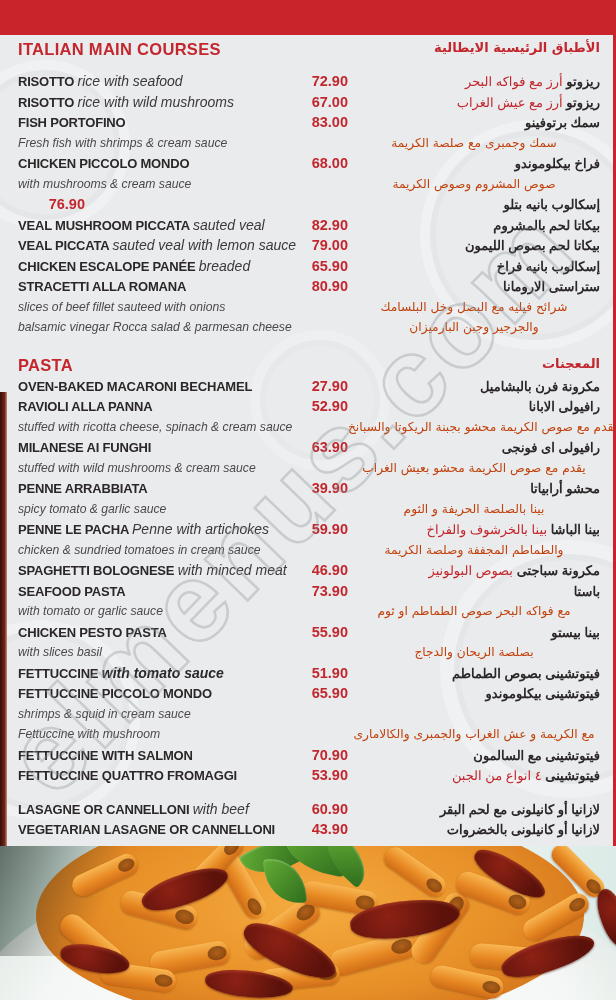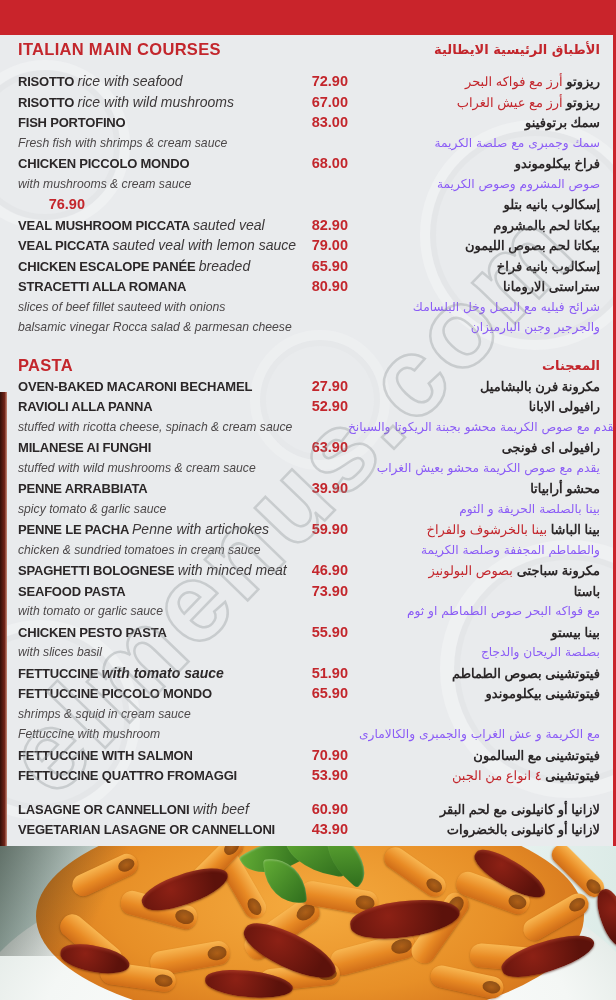--- a/index.html
+++ b/index.html
@@ -18,37 +18,37 @@
   .right-border{position:absolute;top:0;right:0;width:3px;height:846px;background:#c9242b;z-index:6;}
   .left-sliver{position:absolute;left:0;top:392px;width:7px;height:454px;z-index:6;
      background:linear-gradient(to right,#331009,#702318 65%,#c98f7c);}
   
   .watermark{position:absolute;left:26px;top:710px;z-index:3;pointer-events:none;
      transform:rotate(-46deg);transform-origin:left center;
      font-size:112px;font-weight:bold;letter-spacing:4px;white-space:nowrap;
      color:transparent;-webkit-text-stroke:2.5px rgba(138,144,148,.34);}
   
   .content{position:absolute;top:40px;left:18px;right:16px;z-index:2;}
-  .section-header{display:flex;justify-content:space-between;align-items:center;color:#c3262c;}
+  .section-header{display:flex;justify-content:space-between;align-items:flex-start;color:#c3262c;}
   .sec-en{font-size:16.5px;font-weight:bold;letter-spacing:.3px;}
   .sec-ar{font-size:13px;font-weight:bold;font-family:"DejaVu Sans",sans-serif;direction:rtl;}
   .row{display:flex;align-items:baseline;height:20.5px;line-height:20.5px;position:relative;}
   .row.gap{margin-top:13px;}
   .name{width:263px;flex:none;white-space:nowrap;font-weight:bold;font-size:13px;
         color:#2b2728;letter-spacing:-.2px;}
   .name .inline{font-weight:normal;font-style:italic;font-size:14px;color:#3c3839;letter-spacing:0;}
   .name .inline.b{font-weight:bold;color:#2b2728;}
   .price{width:67px;flex:none;text-align:right;font-weight:bold;font-size:14.5px;color:#c3262c;}
   .ar-cell{flex:1;text-align:right;direction:rtl;white-space:nowrap;overflow:visible;
            font-family:Liberation Sans, sans-serif;font-size:13px;color:#2b2728;}
   .ar-b{font-weight:bold;}
   .ar-red{color:#c3262c;font-weight:normal;}
   .desc-en{width:330px;flex:none;font-style:italic;font-size:12.2px;color:#4c4849;white-space:nowrap;}
-  .desc-ar{flex:1;text-align:right;direction:rtl;white-space:nowrap;
-           font-family:"DejaVu Sans",sans-serif;font-size:12.2px;color:#8b5cf6;}
+  .desc-ar{flex:1;text-align:center;direction:rtl;white-space:nowrap;
+           font-family:"DejaVu Sans",sans-serif;font-size:12.2px;color:#c2410c;}
   
   .photo{position:absolute;left:0;bottom:0;width:616px;height:154px;overflow:hidden;z-index:5;
      background:linear-gradient(90deg,#b9cfc9,#e6f2ef 22%,#eef6f4 72%,#dcebe7);}
   .photo .dark-corner{position:absolute;left:0;top:0;width:150px;height:110px;
      background:linear-gradient(115deg,rgba(25,35,25,.55),rgba(25,35,25,0) 65%);}
   .plate{position:absolute;left:-30px;top:12px;width:676px;height:320px;border-radius:50%;
      background:radial-gradient(ellipse at center,#ffffff 0%,#f4f7f5 55%,#dfe7e3 78%,#cfd9d4 100%);}
   .mound{position:absolute;left:36px;top:-40px;width:548px;height:220px;border-radius:50%;
      background:radial-gradient(ellipse at 50% 45%,#f5ab3f,#e78f27 52%,#d4741c 78%,#bc5f16);}
   .penne{position:absolute;border-radius:11px;

